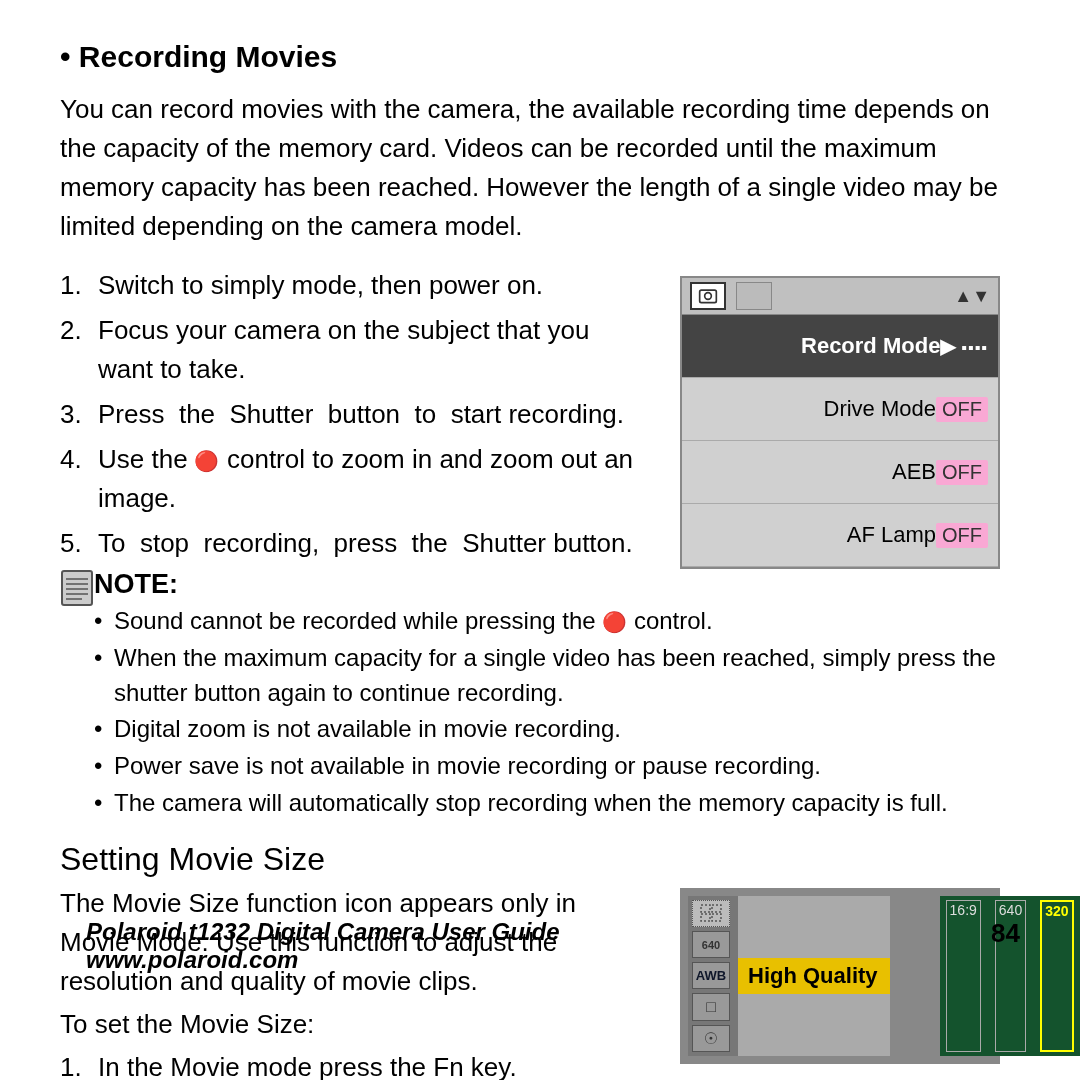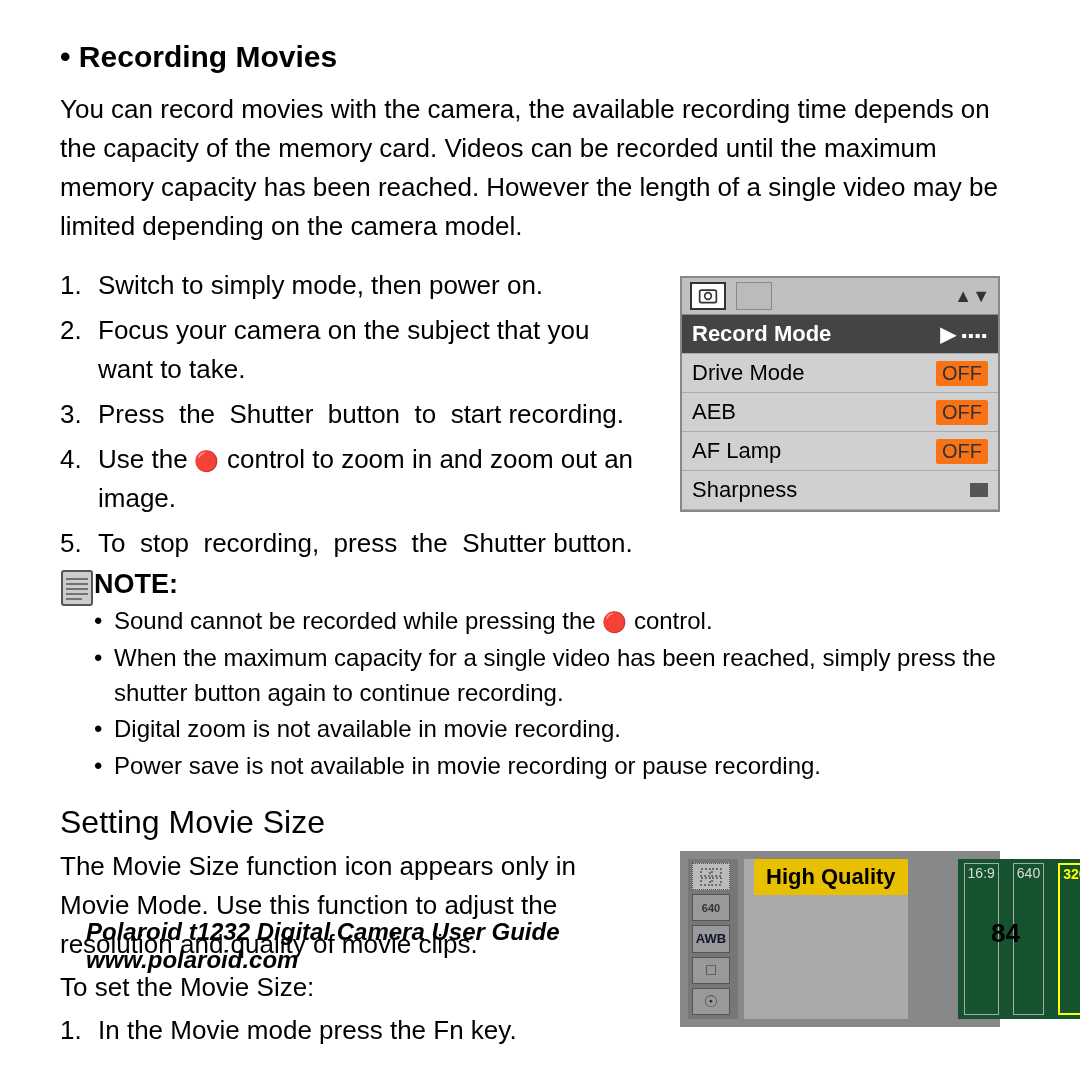--- a/index.html
+++ b/index.html
@@ -91,40 +91,40 @@
       border: 1px solid #888;
       background: #bbb;
     }
     .cam-arrows {
       margin-left: auto;
       font-size: 18px;
       color: #333;
     }
     .cam-row {
       display: flex;
-      justify-content: space-between;
+      justify-content: flex-end;
       align-items: center;
-      padding: 6px 10px;
+      padding: 18px 10px;
       font-size: 22px;
       border-bottom: 1px solid #aaa;
     }
     .cam-row.highlighted {
       background: #444;
       color: #fff;
       font-weight: bold;
     }
     .cam-row .cam-val {
       font-size: 20px;
       color: #333;
     }
     .cam-row.highlighted .cam-val {
       color: #fff;
     }
     .cam-val-off {
-      background: #f97316;
+      background: #f9a8d4;
       color: #fff;
       padding: 1px 6px;
       font-size: 18px;
       border-radius: 2px;
     }
     .cam-val-bar {
       width: 18px;
       height: 14px;
       background: #555;
       display: inline-block;
@@ -290,24 +290,20 @@
           <span class="cam-val-off cam-val">OFF</span>
         </div>
         <div class="cam-row">
           <span>AEB</span>
           <span class="cam-val-off cam-val">OFF</span>
         </div>
         <div class="cam-row">
           <span>AF Lamp</span>
           <span class="cam-val-off cam-val">OFF</span>
         </div>
-        <div class="cam-row">
-          <span>Sharpness</span>
-          <span class="cam-val"><span class="cam-val-bar"></span></span>
-        </div>
       </div>
     </div>
   </div>
 
   <div class="note-section">
     <div class="note-icon">
       <svg width="34" height="38" viewBox="0 0 34 38">
         <rect x="2" y="2" width="30" height="34" rx="2" fill="#ccc" stroke="#555" stroke-width="2"></rect>
         <line x1="6" y1="10" x2="28" y2="10" stroke="#555" stroke-width="1.5"></line>
         <line x1="6" y1="15" x2="28" y2="15" stroke="#555" stroke-width="1.5"></line>
@@ -316,20 +312,21 @@
         <line x1="6" y1="30" x2="22" y2="30" stroke="#555" stroke-width="1.5"></line>
       </svg>
     </div>
     <div class="note-content">
       <div class="note-title">NOTE:</div>
       <ul class="note-bullets">
         <li>Sound cannot be recorded while pressing the <span class="inline-icon">🔴</span> control.</li>
         <li>When the maximum capacity for a single video has been reached, simply press the shutter button again to continue recording.</li>
         <li>Digital zoom is not available in movie recording.</li>
         <li>Power save is not available in movie recording or pause recording.</li>
+        <li>The camera will automatically stop recording when the memory capacity is full.</li>
       </ul>
     </div>
   </div>
 
   <div class="movie-size-section">
     <div class="movie-size-title">Setting Movie Size</div>
     <div class="movie-size-body">
       <div class="movie-size-left">
         <div class="movie-text">The Movie Size function icon appears only in Movie Mode. Use this function to adjust the resolution and quality of movie clips.</div>
         <div class="movie-text">To set the Movie Size:</div>
@@ -362,21 +359,21 @@
                 <span style="font-size:13px;font-weight:bold;color:#0f172a;">AWB</span>
               </div>
               <div style="width:38px;height:30px;background:#999;border:1px solid #555;display:flex;align-items:center;justify-content:center;">
                 <span style="font-size:16px;color:#333;">□</span>
               </div>
               <div style="width:38px;height:30px;background:#999;border:1px solid #555;display:flex;align-items:center;justify-content:center;">
                 <span style="font-size:16px;color:#333;">☉</span>
               </div>
             </div>
 
-            <div style="margin-left:56px;background:#aaa;flex:1;min-height:110px;position:relative;display:flex;align-items:flex-start;">
+            <div style="margin-left:38px;background:#aaa;flex:1;min-height:110px;position:relative;display:flex;align-items:center;">
               <div style="background:#e8c000;color:#000;font-weight:bold;font-size:22px;padding:5px 12px;margin-left:10px;white-space:nowrap;">High Quality</div>
             </div>
 
             <div style="margin-left:50px;background:#14532d;padding:4px 6px;display:flex;gap:14px;">
               <span style="font-size:14px;color:#ddd;border:1px solid #aaa;padding:1px 3px;">16:9</span>
               <span style="font-size:14px;color:#ddd;border:1px solid #aaa;padding:1px 3px;">640</span>
               <span style="font-size:14px;color:#ff0;border:2px solid #ff0;padding:1px 3px;font-weight:bold;">320</span>
               <span style="font-size:18px;color:#ddd;">🎬</span>
             </div>
           </div>

